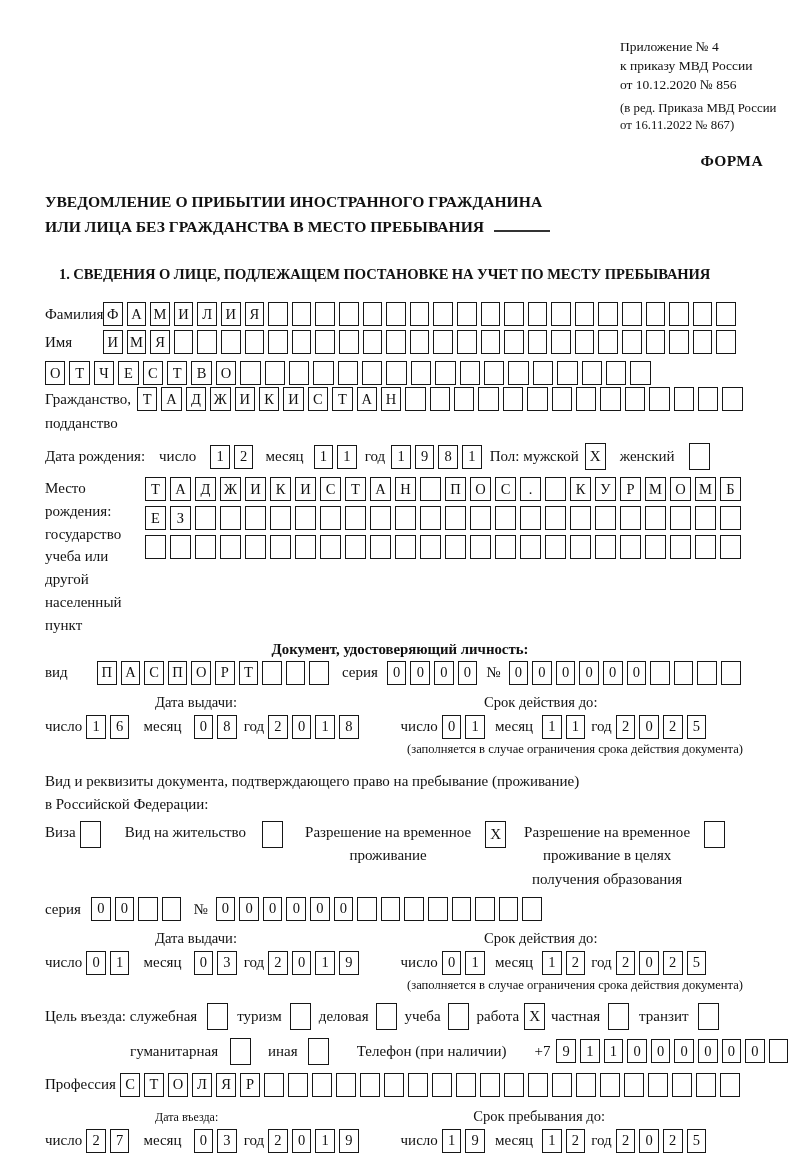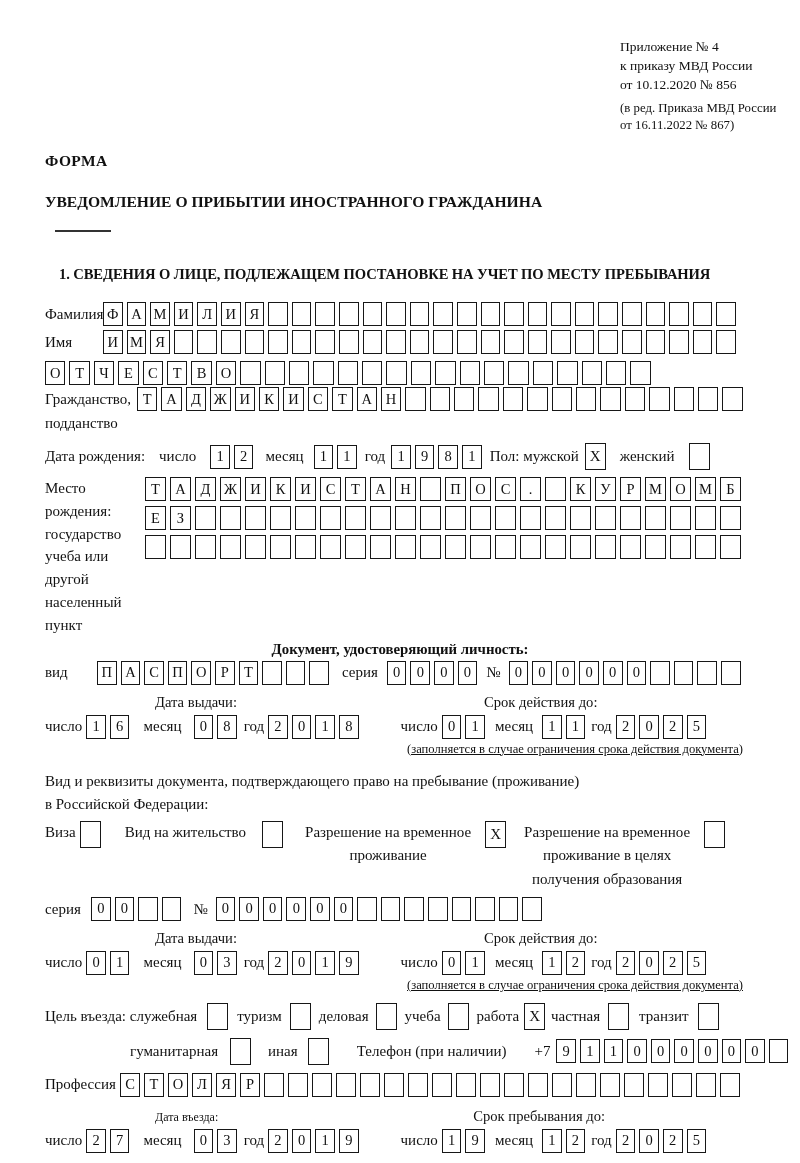--- a/index.html
+++ b/index.html
@@ -9,21 +9,21 @@
     box-sizing:border-box;
     padding:38px 5px 0 45px;
     background:#fff;
     color:#111;
     font-family:"Liberation Serif","DejaVu Serif",serif;
     font-size:15px;
     overflow:hidden;
   }
   .annex{margin-left:575px;width:220px;font-size:13.5px;line-height:1.4;}
   .annex-note{font-size:12.8px;line-height:1.35;margin-top:5px;}
-  .forma{font-weight:bold;margin:18px 32px 0 0;font-size:15.5px;letter-spacing:.4px;}
+  .forma{font-weight:bold;text-align:right;margin:18px 32px 0 0;font-size:15.5px;letter-spacing:.4px;}
   .title{text-align:left;font-weight:bold;font-size:15.6px;line-height:1.6;margin:20px 40px 0 0;}
   .blank-underline{display:inline-block;width:56px;border-bottom:2px solid #333;height:2px;margin-left:10px;}
   .section-head{font-weight:bold;font-size:14.6px;margin:26px 0 0 14px;letter-spacing:-0.1px;}
   .row{display:flex;align-items:center;margin-top:5px;}
   .row.top{align-items:flex-start;}
   .lbl{flex:none;line-height:1.5;}
   .lbl2{flex:none;line-height:1.6;}
   .cells{display:inline-flex;gap:4px;flex:none;}
   .cell{
     width:17.6px;height:22px;border:1.8px solid #171717;
@@ -32,21 +32,21 @@
   }
   .c24 .cell{width:19px;}
   .c25 .cell{width:18.4px;}
   .c26 .cell{width:18px;}
   .cbx{
     width:19px;height:25px;border:1.8px solid #171717;
     display:inline-flex;align-items:center;justify-content:center;
     font-size:15px;flex:none;background:#fff;
   }
   .center-bold{font-weight:bold;text-align:center;margin-top:9px;margin-right:40px;font-size:14.8px;}
-  .small-note{font-size:12.6px;text-align:right;padding-right:52px;margin-top:3px;text-decoration:underline;}
+  .small-note{font-size:12.6px;text-align:right;padding-right:52px;margin-top:3px;}
   .para{margin-top:13px;line-height:1.55;}
   .mlabel{flex:none;text-align:center;line-height:1.55;}
   .colstack{display:flex;flex-direction:column;flex:none;}
   .cellrows > .cells{margin-bottom:5px;}
 </style>
 </head>
 <body>
 
 <div class="page">
 
@@ -57,21 +57,21 @@
     <div class="annex-note">
       <div>(в ред. Приказа МВД России</div>
       <div>от 16.11.2022 № 867)</div>
     </div>
   </div>
 
   <div class="forma">ФОРМА</div>
 
   <div class="title">
     <div>УВЕДОМЛЕНИЕ О ПРИБЫТИИ ИНОСТРАННОГО ГРАЖДАНИНА</div>
-    <div><span class="blank-underline"></span></div>
+    <div><span>ИЛИ ЛИЦА БЕЗ ГРАЖДАНСТВА В МЕСТО ПРЕБЫВАНИЯ</span><span class="blank-underline"></span></div>
   </div>
 
   <div class="section-head">1. СВЕДЕНИЯ О ЛИЦЕ, ПОДЛЕЖАЩЕМ ПОСТАНОВКЕ НА УЧЕТ ПО МЕСТУ ПРЕБЫВАНИЯ</div>
 
   <div class="row" style="margin-top:19px;">
     <span class="lbl" style="width:58px;">Фамилия</span>
     <span class="cells">
         <span class="cell">Ф</span>
         <span class="cell">А</span>
         <span class="cell">М</span>

